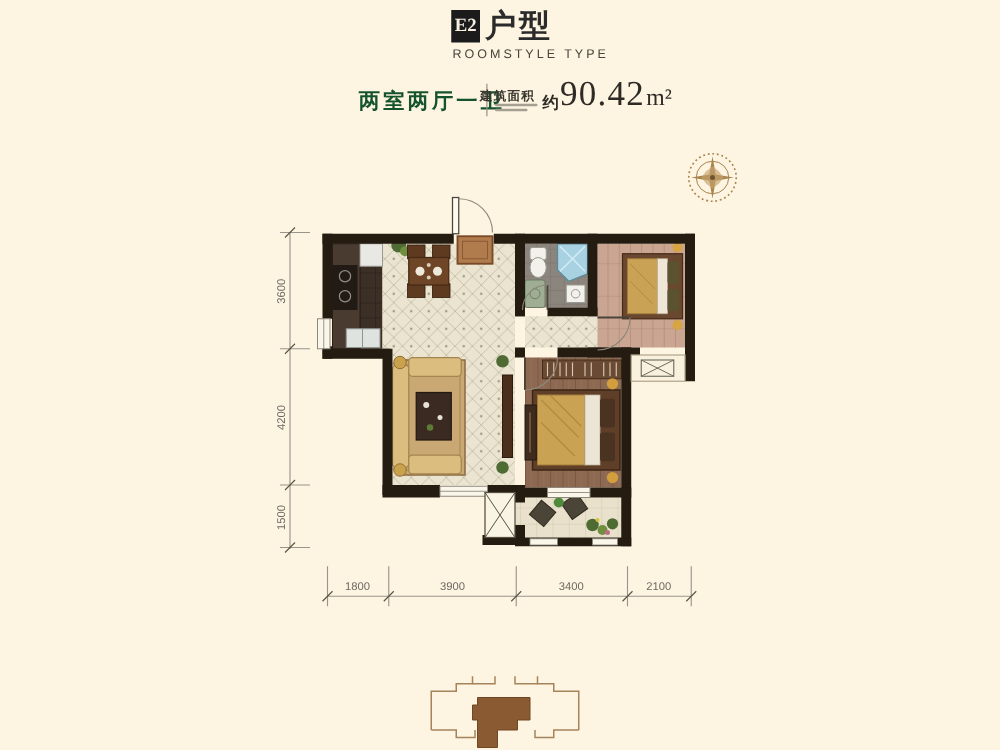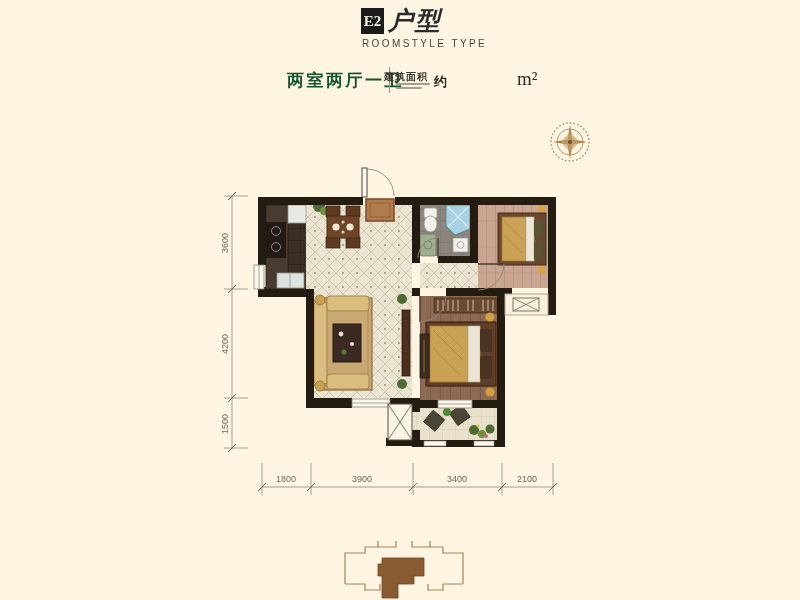--- a/index.html
+++ b/index.html
@@ -10,21 +10,21 @@
   }
   
   #hdr{position:absolute;left:0;top:0;width:800px;}
   .badge{
     position:absolute;left:361px;top:8px;width:23px;height:26px;
     background:#1b1b1b;color:#f6efe0;font-weight:bold;font-size:15px;
     display:flex;align-items:center;justify-content:center;letter-spacing:0;
   }
   .hz-title{
     position:absolute;left:388px;top:4px;font-size:25px;font-weight:bold;
-    color:#2b2b2b;letter-spacing:2px;font-style:italic;
+    color:#2b2b2b;letter-spacing:2px;
   }
   .hz-sub{
     position:absolute;left:362px;top:38px;font-size:10px;color:#4a443c;
     letter-spacing:2.4px;font-family:"Liberation Sans", sans-serif;
   }
   
   .layout-txt{
     position:absolute;left:287px;top:69px;font-size:17px;font-weight:bold;
     color:#14532d;letter-spacing:2.5px;
   }
@@ -41,21 +41,21 @@
   .approx{
     position:absolute;left:434px;top:73px;font-size:13px;font-weight:bold;color:#2e2b26;
   }
   .area-val{
     position:absolute;left:448px;top:60px;font-size:28px;color:#2e2b26;letter-spacing:1px;
   }
   .area-unit{
     position:absolute;left:517px;top:68px;font-size:19px;color:#2e2b26;
   }
   
-  #plan-wrap{position:absolute;left:210px;top:150px;width:390px;height:360px;text-decoration:underline;}
+  #plan-wrap{position:absolute;left:210px;top:140px;width:390px;height:360px;text-decoration:underline;}
   #compass-wrap{position:absolute;left:548px;top:120px;width:44px;height:44px;}
   #keyplan-wrap{position:absolute;left:330px;top:538px;width:150px;height:70px;}
   svg{display:block;}
   text.dim{
     font-family:"Liberation Sans", sans-serif;font-size:9px;fill:#6e6a62;
   }
 </style>
 </head>
 <body>
 
@@ -68,20 +68,21 @@
   </div>
 
   <div class="layout-txt">两室两厅一卫</div>
   <div class="info-div"></div>
   <div class="area-label">建筑面积</div>
   <div class="fineprint">
       <i></i>
       <i></i>
     </div>
   <div class="approx">约</div>
+  <div class="area-val">90.42</div>
   <div class="area-unit">m²</div>
 
   <div id="compass-wrap">
     <svg width="44" height="44" viewBox="0 0 44 44">
       <circle cx="22" cy="22" r="19" fill="none" stroke="#a8844e" stroke-width="1.3" stroke-dasharray="1.5,2.2"></circle>
       <circle cx="22" cy="22" r="13" fill="none" stroke="#a8844e" stroke-width="0.8"></circle>
       <path d="M22,5 L24.5,19.5 L39,22 L24.5,24.5 L22,39 L19.5,24.5 L5,22 L19.5,19.5 Z" fill="#a8844e"></path>
       <path d="M22,13 L27,17 L31,22 L27,27 L22,31 L17,27 L13,22 L17,17 Z" fill="#c5a36b" opacity="0.65"></path>
       <circle cx="22" cy="22" r="2" fill="#6e5330"></circle>
     </svg>

